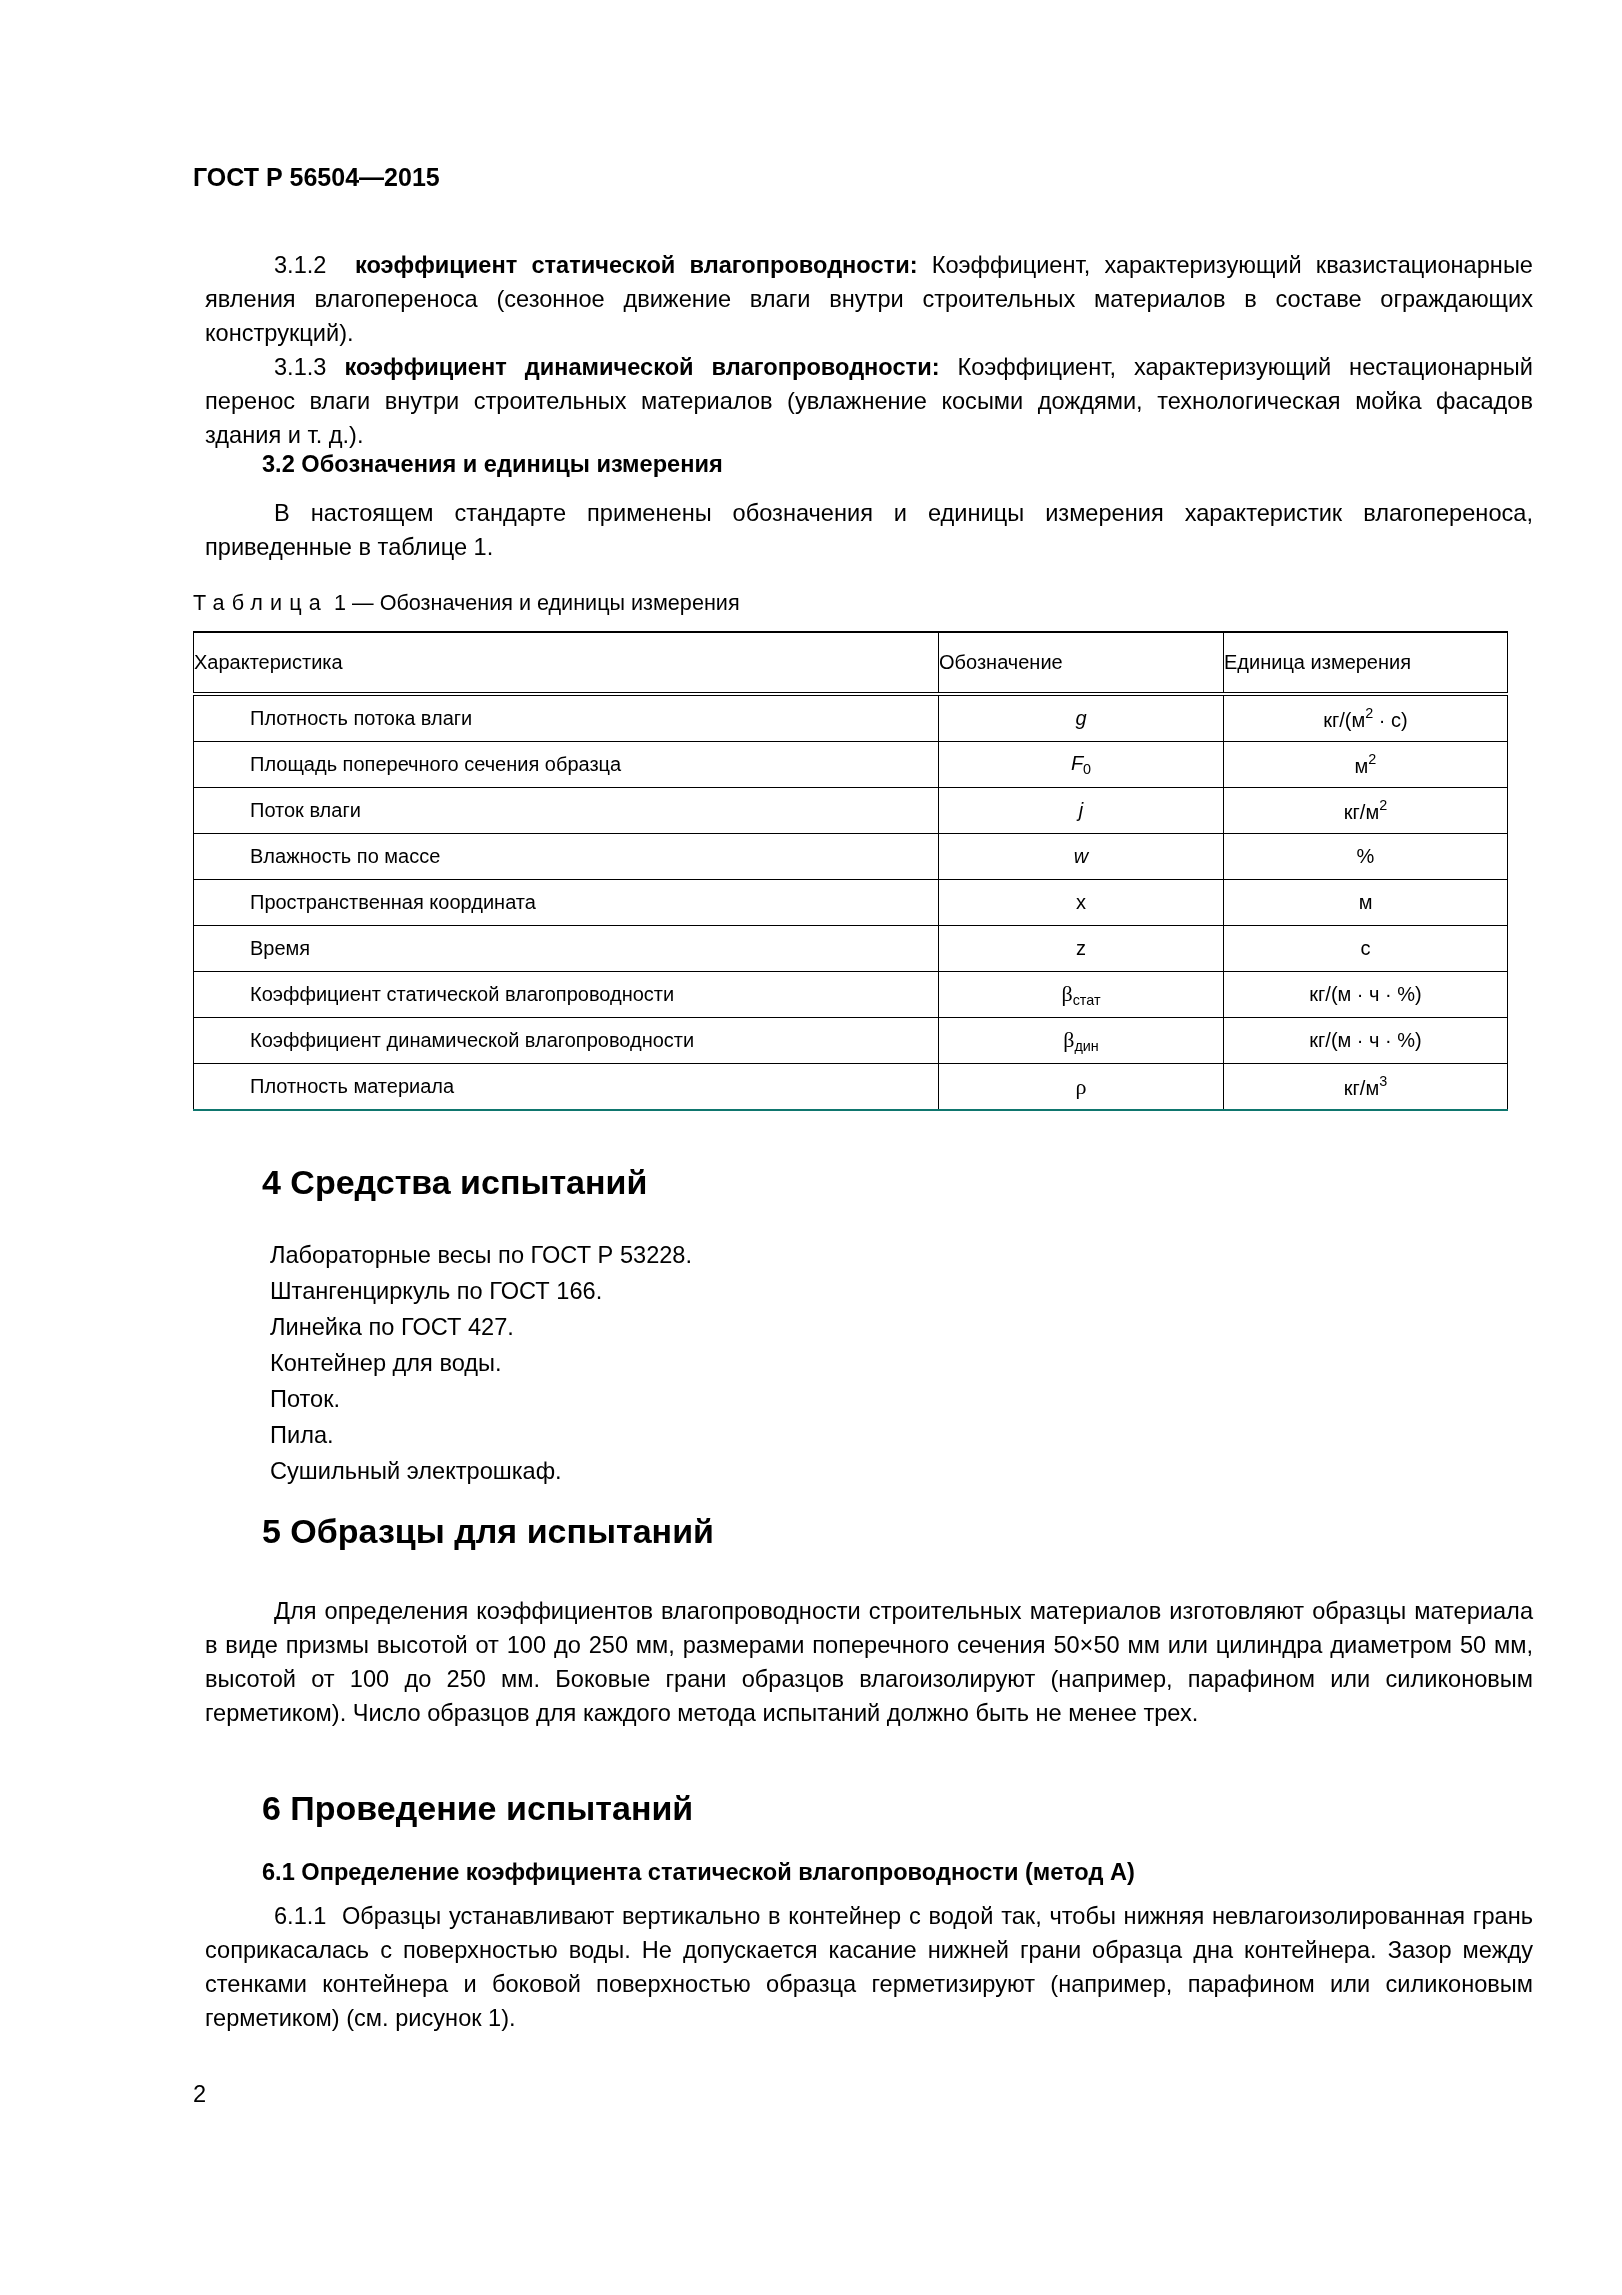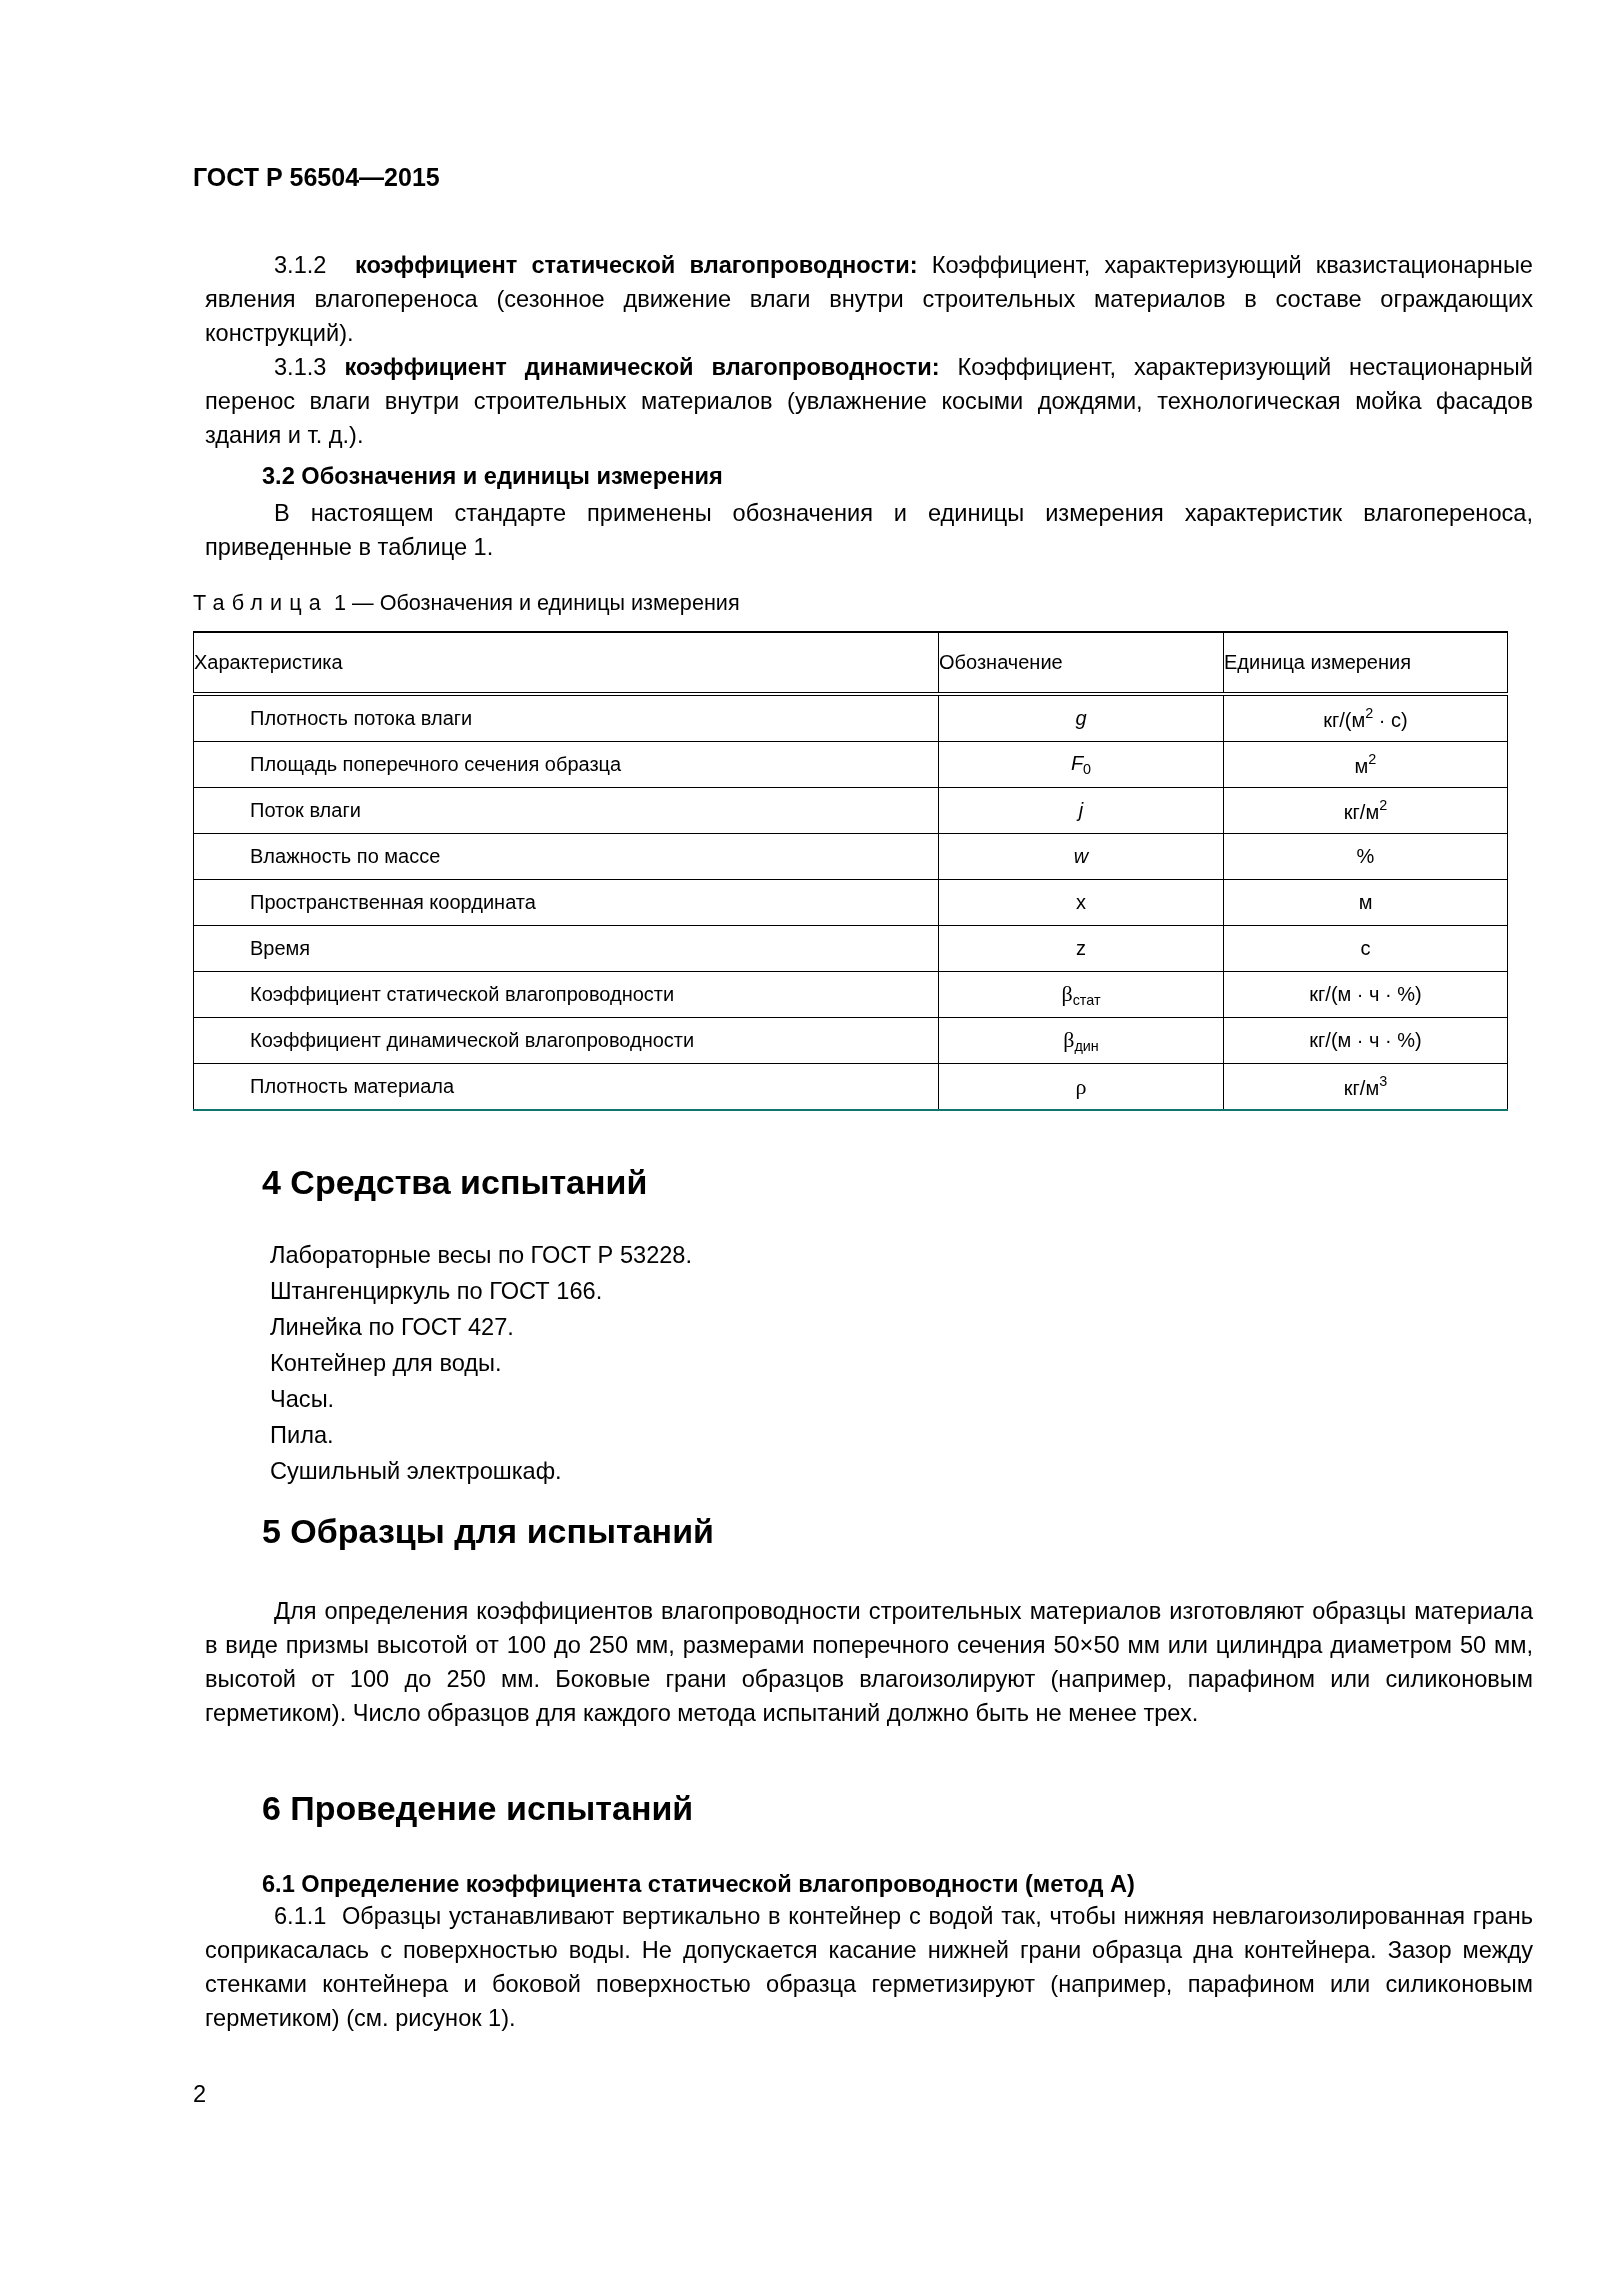--- a/index.html
+++ b/index.html
@@ -10,21 +10,21 @@
     .page { position: absolute; left: 0; top: 0; width: 1623px; height: 1619px; }
     .abs { position: absolute; }
     .doc-code { left: 193px; top: 162px; font-size: 25px; font-weight: bold; line-height: 31px; white-space: nowrap; }
     .para {
       position: absolute; left: 193px; width: 1328px;
       font-size: 23.6px; line-height: 34px; text-align: justify;
       text-indent: 69px; margin: 12px;
     }
     .para b { font-weight: bold; }
     .sub-head {
-      position: absolute; left: 262px; font-size: 23.6px; font-weight: bold; line-height: 31px; white-space: nowrap; margin-top: 12px;
+      position: absolute; left: 262px; font-size: 23.6px; font-weight: bold; line-height: 31px; white-space: nowrap;
     }
     .sec-head {
       position: absolute; left: 262px; font-size: 34px; font-weight: bold; line-height: 37px; white-space: nowrap;
     }
     .caption {
       position: absolute; left: 193px; top: 588px; font-size: 21.6px; line-height: 29px; white-space: nowrap;
     }
     .caption .spaced { letter-spacing: 7.2px; }
     table.units {
       position: absolute; left: 193px; top: 631px; width: 1314px;
@@ -130,21 +130,21 @@
     </tbody>
   </table>
 
   <div class="sec-head" style="top:1164px;">4  Средства испытаний</div>
 
   <ul class="list">
     <li>Лабораторные весы по ГОСТ Р 53228.</li>
     <li>Штангенциркуль по ГОСТ 166.</li>
     <li>Линейка по ГОСТ 427.</li>
     <li>Контейнер для воды.</li>
-    <li>Часы.</li>
+    <li>Поток.</li>
     <li>Пила.</li>
     <li>Сушильный электрошкаф.</li>
   </ul>
 
   <div class="sec-head" style="top:1513px;text-align:right;">5  Образцы для испытаний</div>
 
   <p class="para" style="top:1582px;">Для определения коэффициентов влагопроводности строительных материалов изготовляют образцы материала в виде призмы высотой от 100 до 250 мм, размерами поперечного сечения 50×50 мм или цилиндра диаметром 50 мм, высотой от 100 до 250 мм. Боковые грани образцов влагоизолируют (например, парафином или силиконовым герметиком). Число образцов для каждого метода испытаний должно быть не менее трех.</p>
 
   <div class="sec-head" style="top:1790px;">6  Проведение испытаний</div>
 

